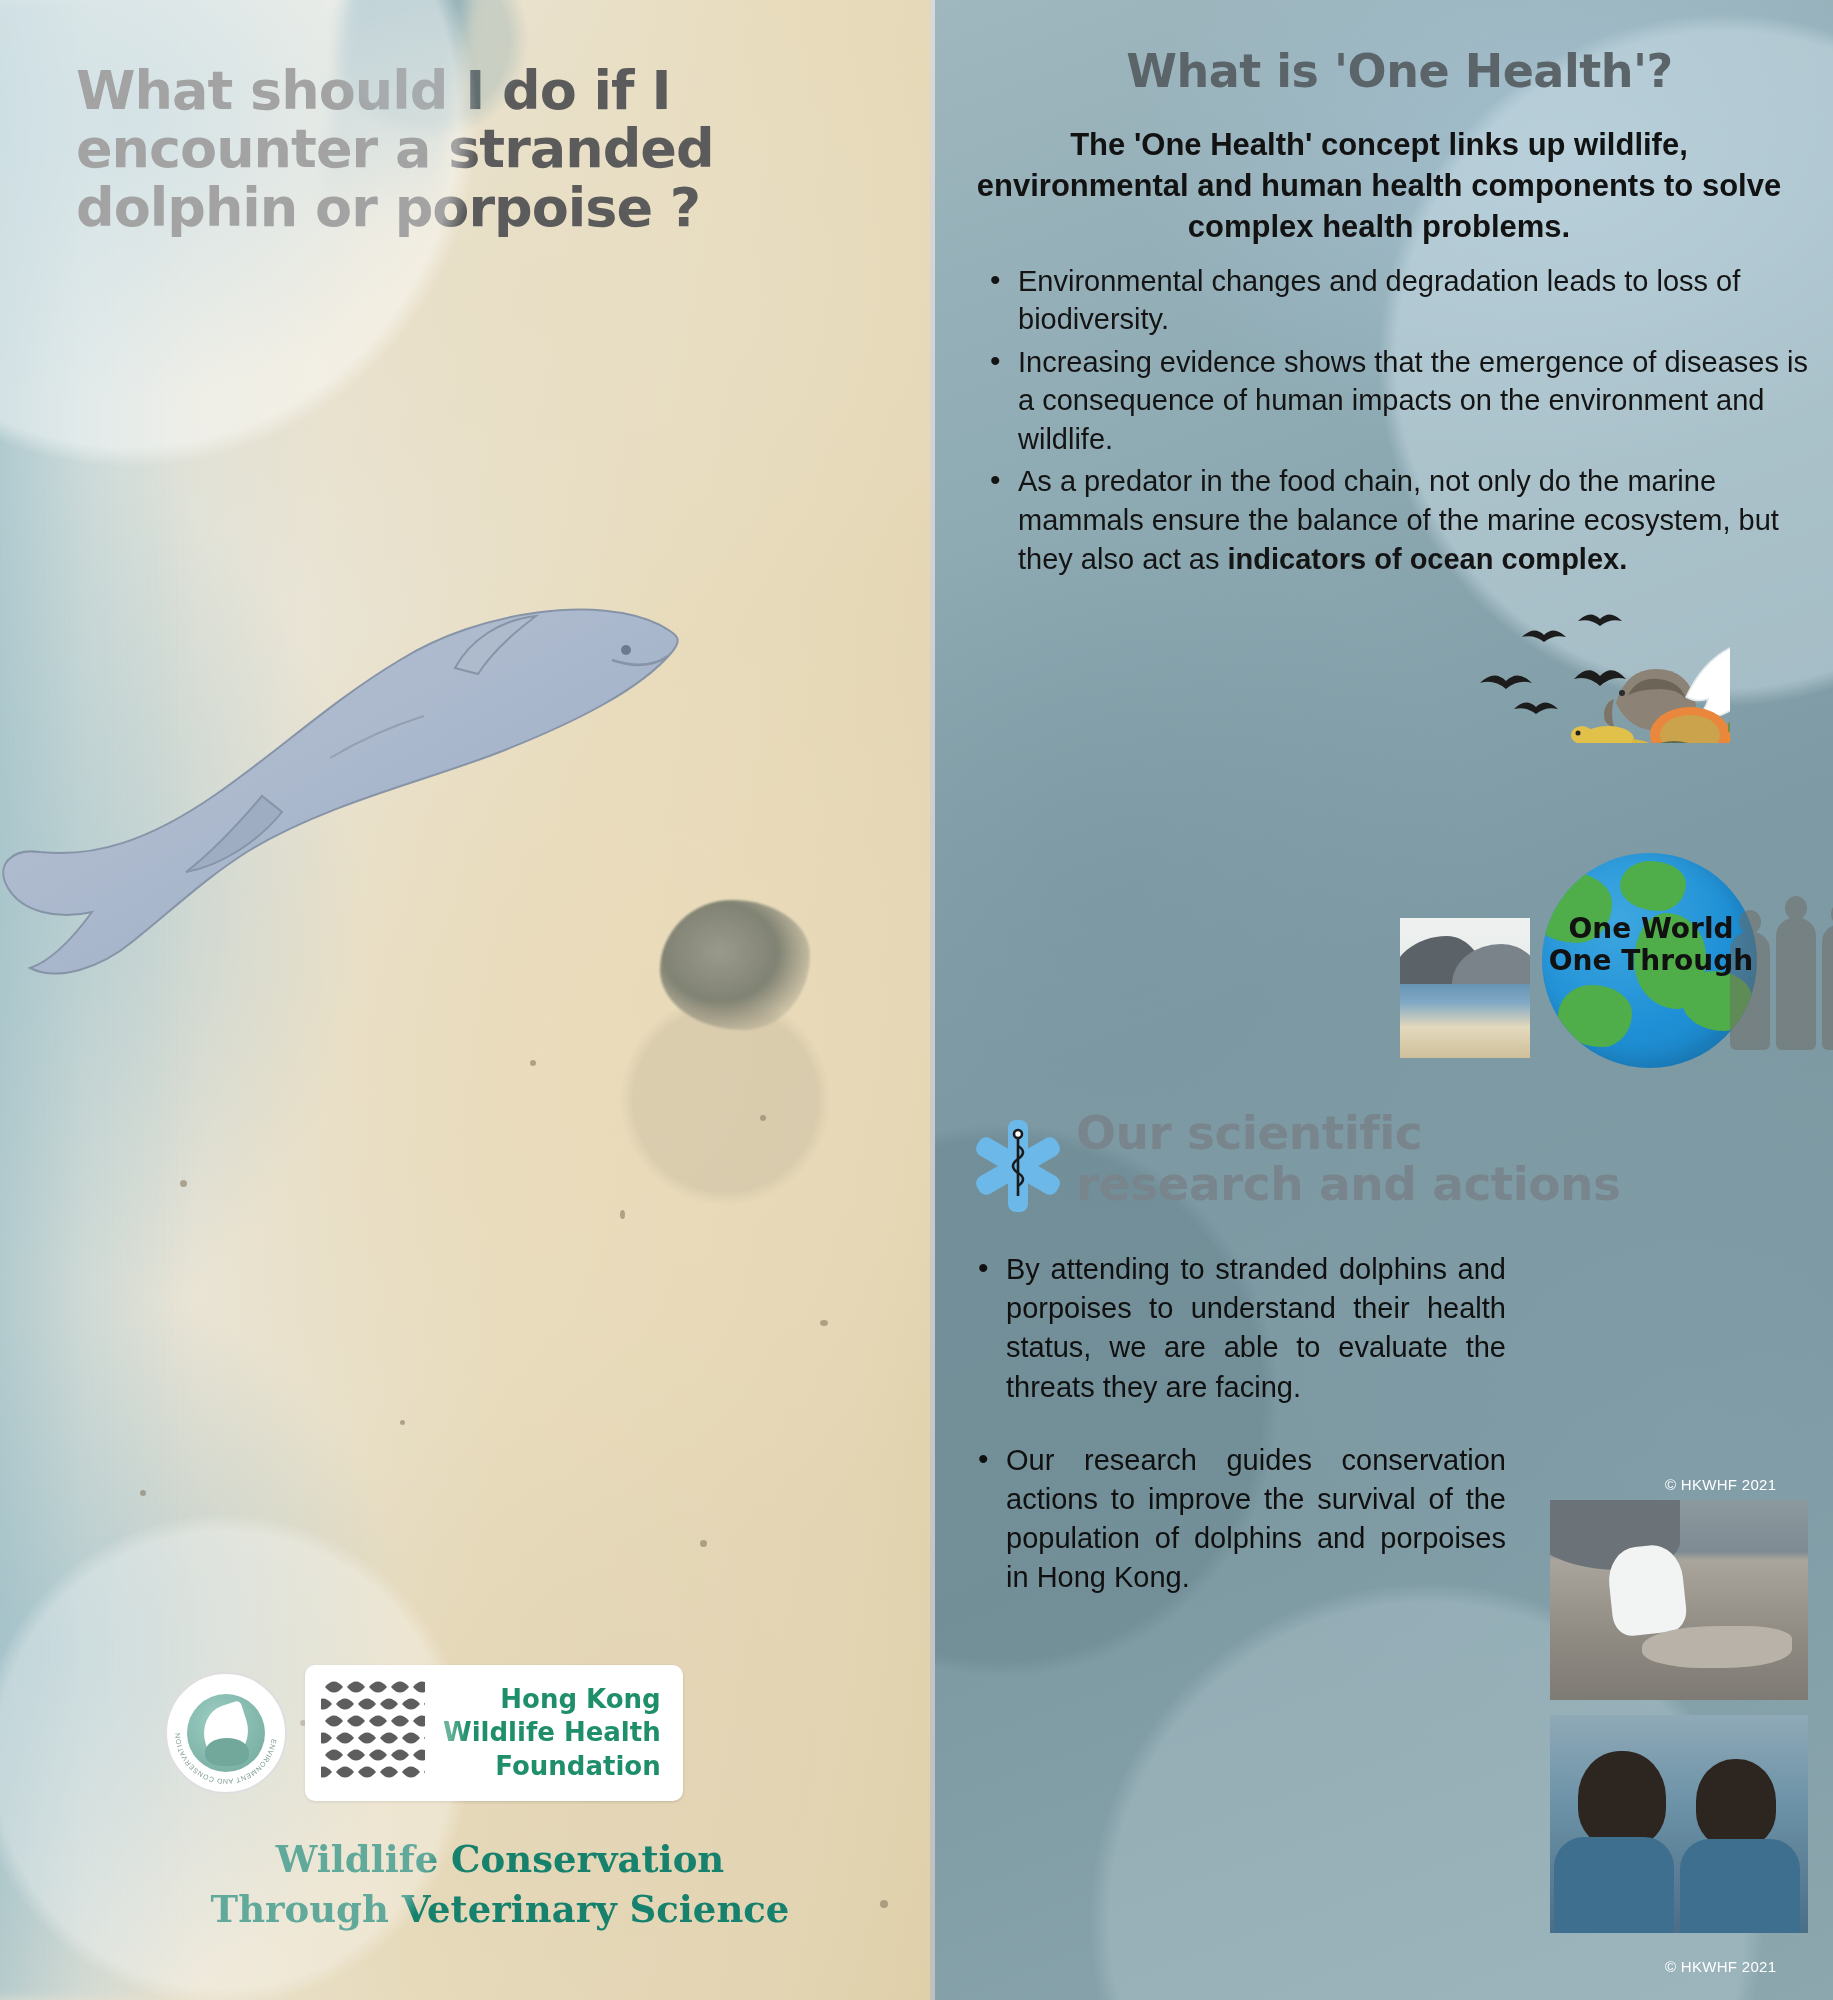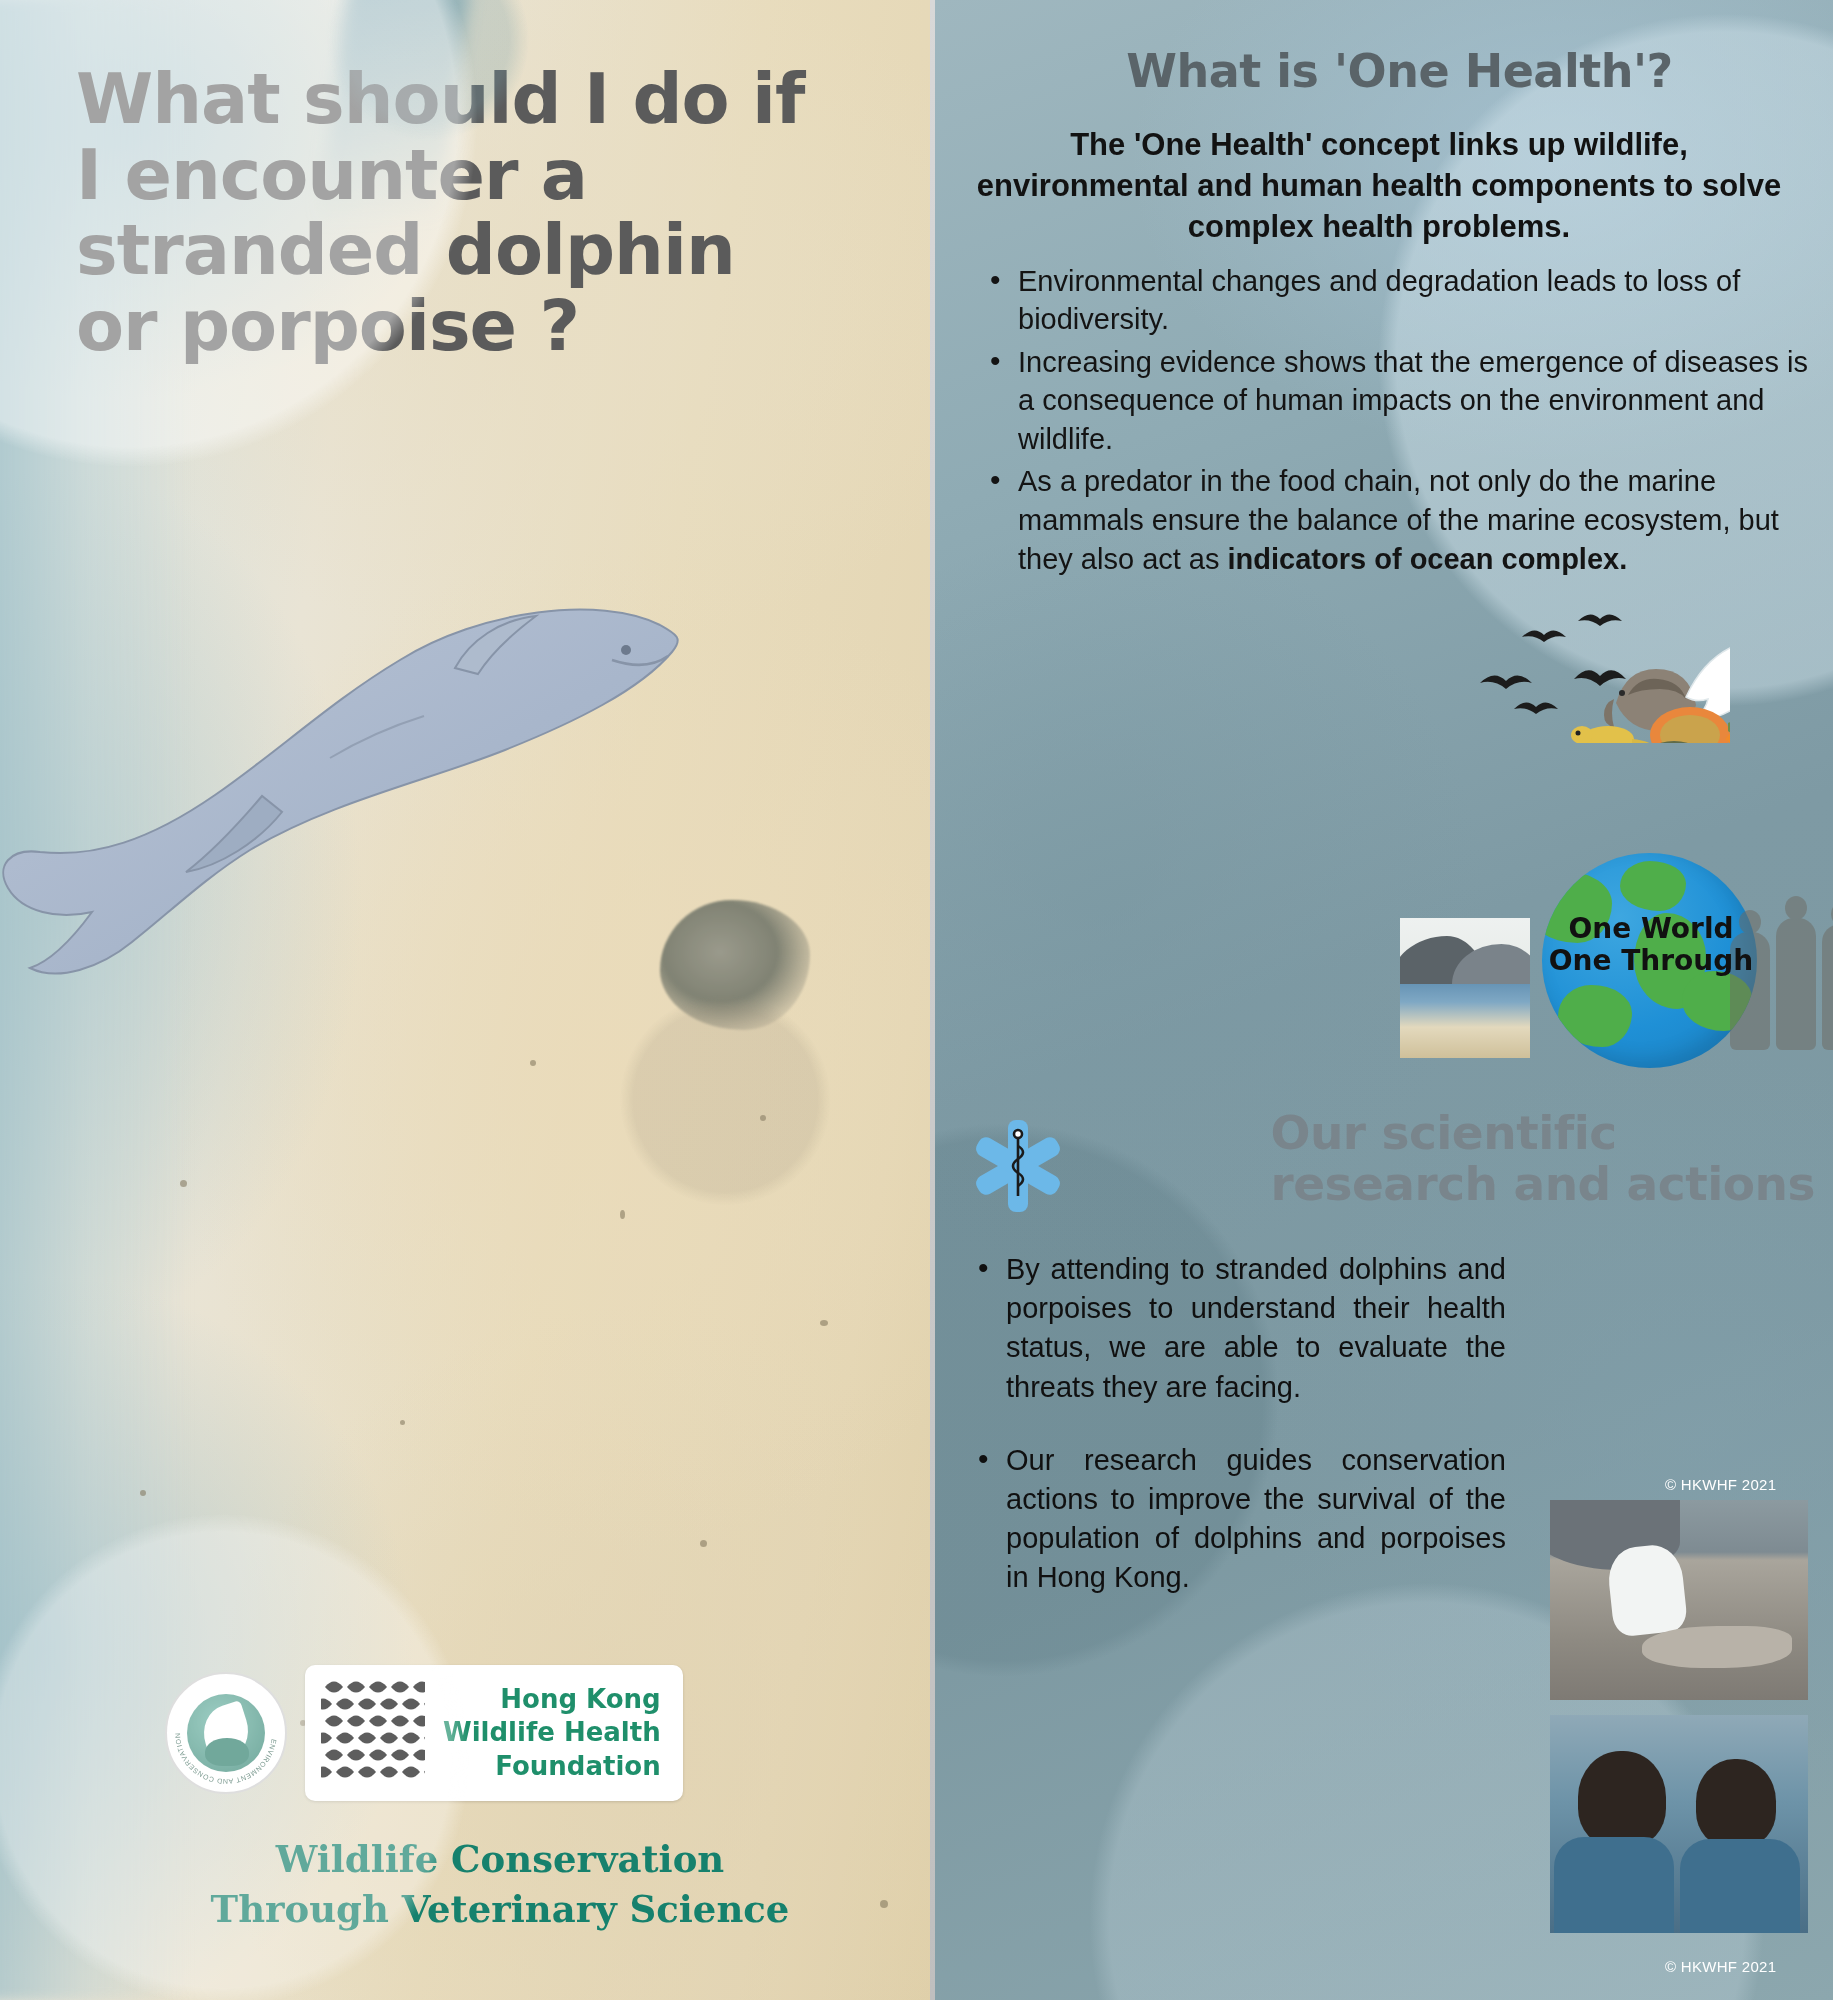--- a/index.html
+++ b/index.html
@@ -85,21 +85,21 @@
     filter: blur(8px);
   }
 
   .headline {
     position: absolute;
     left: 76px;
     top: 62px;
     width: 740px;
     font-family: "DejaVu Sans", sans-serif;
     font-weight: bold;
-    font-size: 70px;
+    font-size: 54px;
     line-height: 1.08;
     color: #5b5b5b;
     letter-spacing: -1px;
   }
 
   .dolphin-illustration {
     position: absolute;
     left: 0px;
     top: 590px;
     width: 720px;
@@ -362,21 +362,20 @@
     background: #6d6a62;
   }
 
   
   .sci-head {
     position: relative;
     z-index: 2;
     display: flex;
     align-items: flex-start;
     margin: 0 18px 12px 38px;
-    justify-content: space-between;
   }
   .star-of-life {
     width: 100px;
     height: 100px;
     flex: 0 0 100px;
     margin-top: 8px;
   }
   .sci-title {
     font-family: "DejaVu Sans", sans-serif;
     font-weight: bold;

